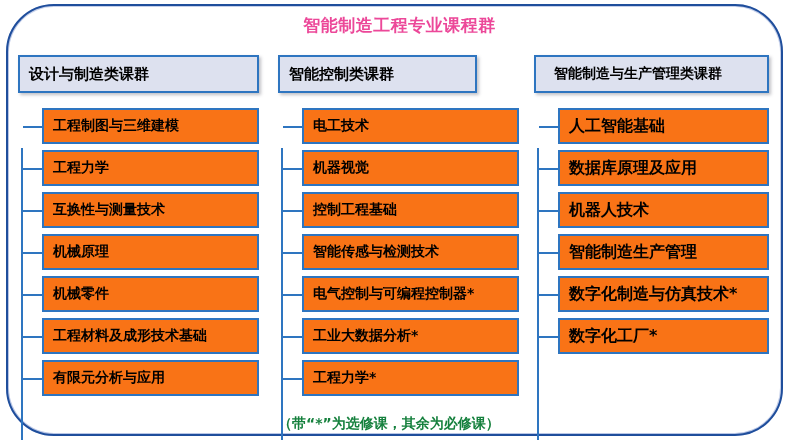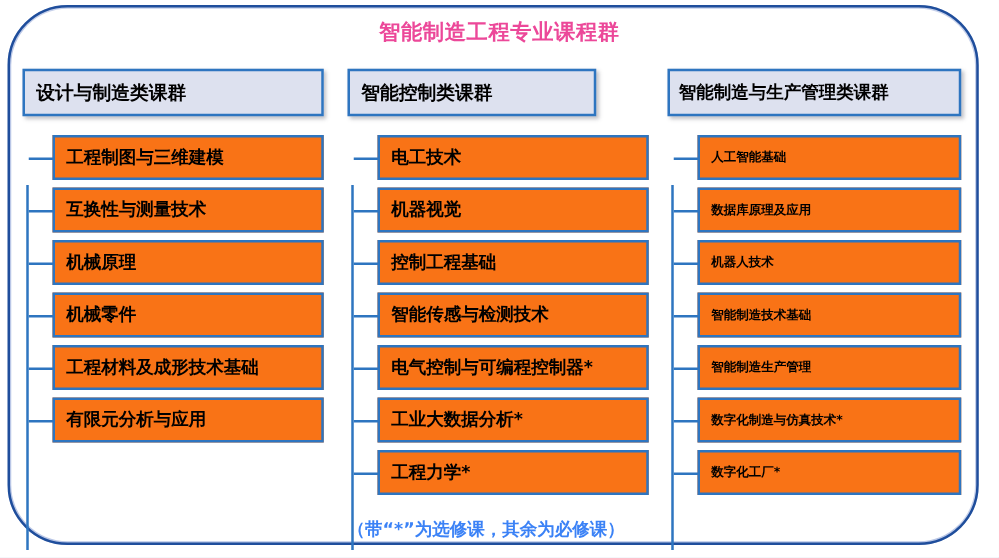--- a/index.html
+++ b/index.html
@@ -82,21 +82,21 @@
     background: #dde1ef;
     box-shadow: 2px 2px 3px rgba(120,120,130,0.45);
     display: flex;
     align-items: center;
     padding-left: 9px;
     font-size: 15px;
     font-weight: 700;
     color: #000000;
     white-space: nowrap;
   }
-  .col-2 .group-header { font-size: 14px; padding-left: 7px; }
+  .col-2 .group-header { font-size: 14px; padding-left: 18px; }
 
   
   .trunk {
     position: absolute;
     left: 3px;
     top: 93px;
     width: 2px;
     background: #2e75c0;
   }
   .col-0 .trunk { height: 292px; }
@@ -119,60 +119,61 @@
     border: 2px solid #2e75c0;
     background: #f97316;
     display: flex;
     align-items: center;
     padding-left: 9px;
     font-size: 14px;
     font-weight: 600;
     color: #000000;
     white-space: nowrap;
   }
-  .col-2 .item { font-size: 10px; }
+  .col-2 .item { font-size: 16px; }
   .item:last-child { margin-bottom: 0; }
   
   .item::before {
     content: "";
     position: absolute;
     left: -21px;
     top: 50%;
     width: 21px;
     height: 2px;
     background: #2e75c0;
   }
 
   .footnote {
     position: absolute;
     left: 278px;
     top: 415px;
     font-size: 14px;
     font-weight: 700;
-    color: #3b82f6;
+    color: #15803d;
     white-space: nowrap;
   }
 </style>
 </head>
 <body>
 
 <div id="canvas">
 
   <div class="outer-frame-soft"></div>
   <div class="outer-frame"></div>
 
   <div class="page-title">智能制造工程专业课程群</div>
 
   <div class="columns">
 
     <div class="column col-0">
       <div class="group-header">设计与制造类课群</div>
       <div class="trunk"></div>
       <div class="items">
         <div class="item">工程制图与三维建模</div>
+        <div class="item">工程力学</div>
         <div class="item">互换性与测量技术</div>
         <div class="item">机械原理</div>
         <div class="item">机械零件</div>
         <div class="item">工程材料及成形技术基础</div>
         <div class="item">有限元分析与应用</div>
       </div>
     </div>
 
     <div class="column col-1">
       <div class="group-header">智能控制类课群</div>
@@ -188,21 +189,20 @@
       </div>
     </div>
 
     <div class="column col-2">
       <div class="group-header">智能制造与生产管理类课群</div>
       <div class="trunk"></div>
       <div class="items">
         <div class="item">人工智能基础</div>
         <div class="item">数据库原理及应用</div>
         <div class="item">机器人技术</div>
-        <div class="item">智能制造技术基础</div>
         <div class="item">智能制造生产管理</div>
         <div class="item">数字化制造与仿真技术*</div>
         <div class="item">数字化工厂*</div>
       </div>
     </div>
 
   </div>
 
   <div class="footnote">（带“*”为选修课，其余为必修课）</div>
 

